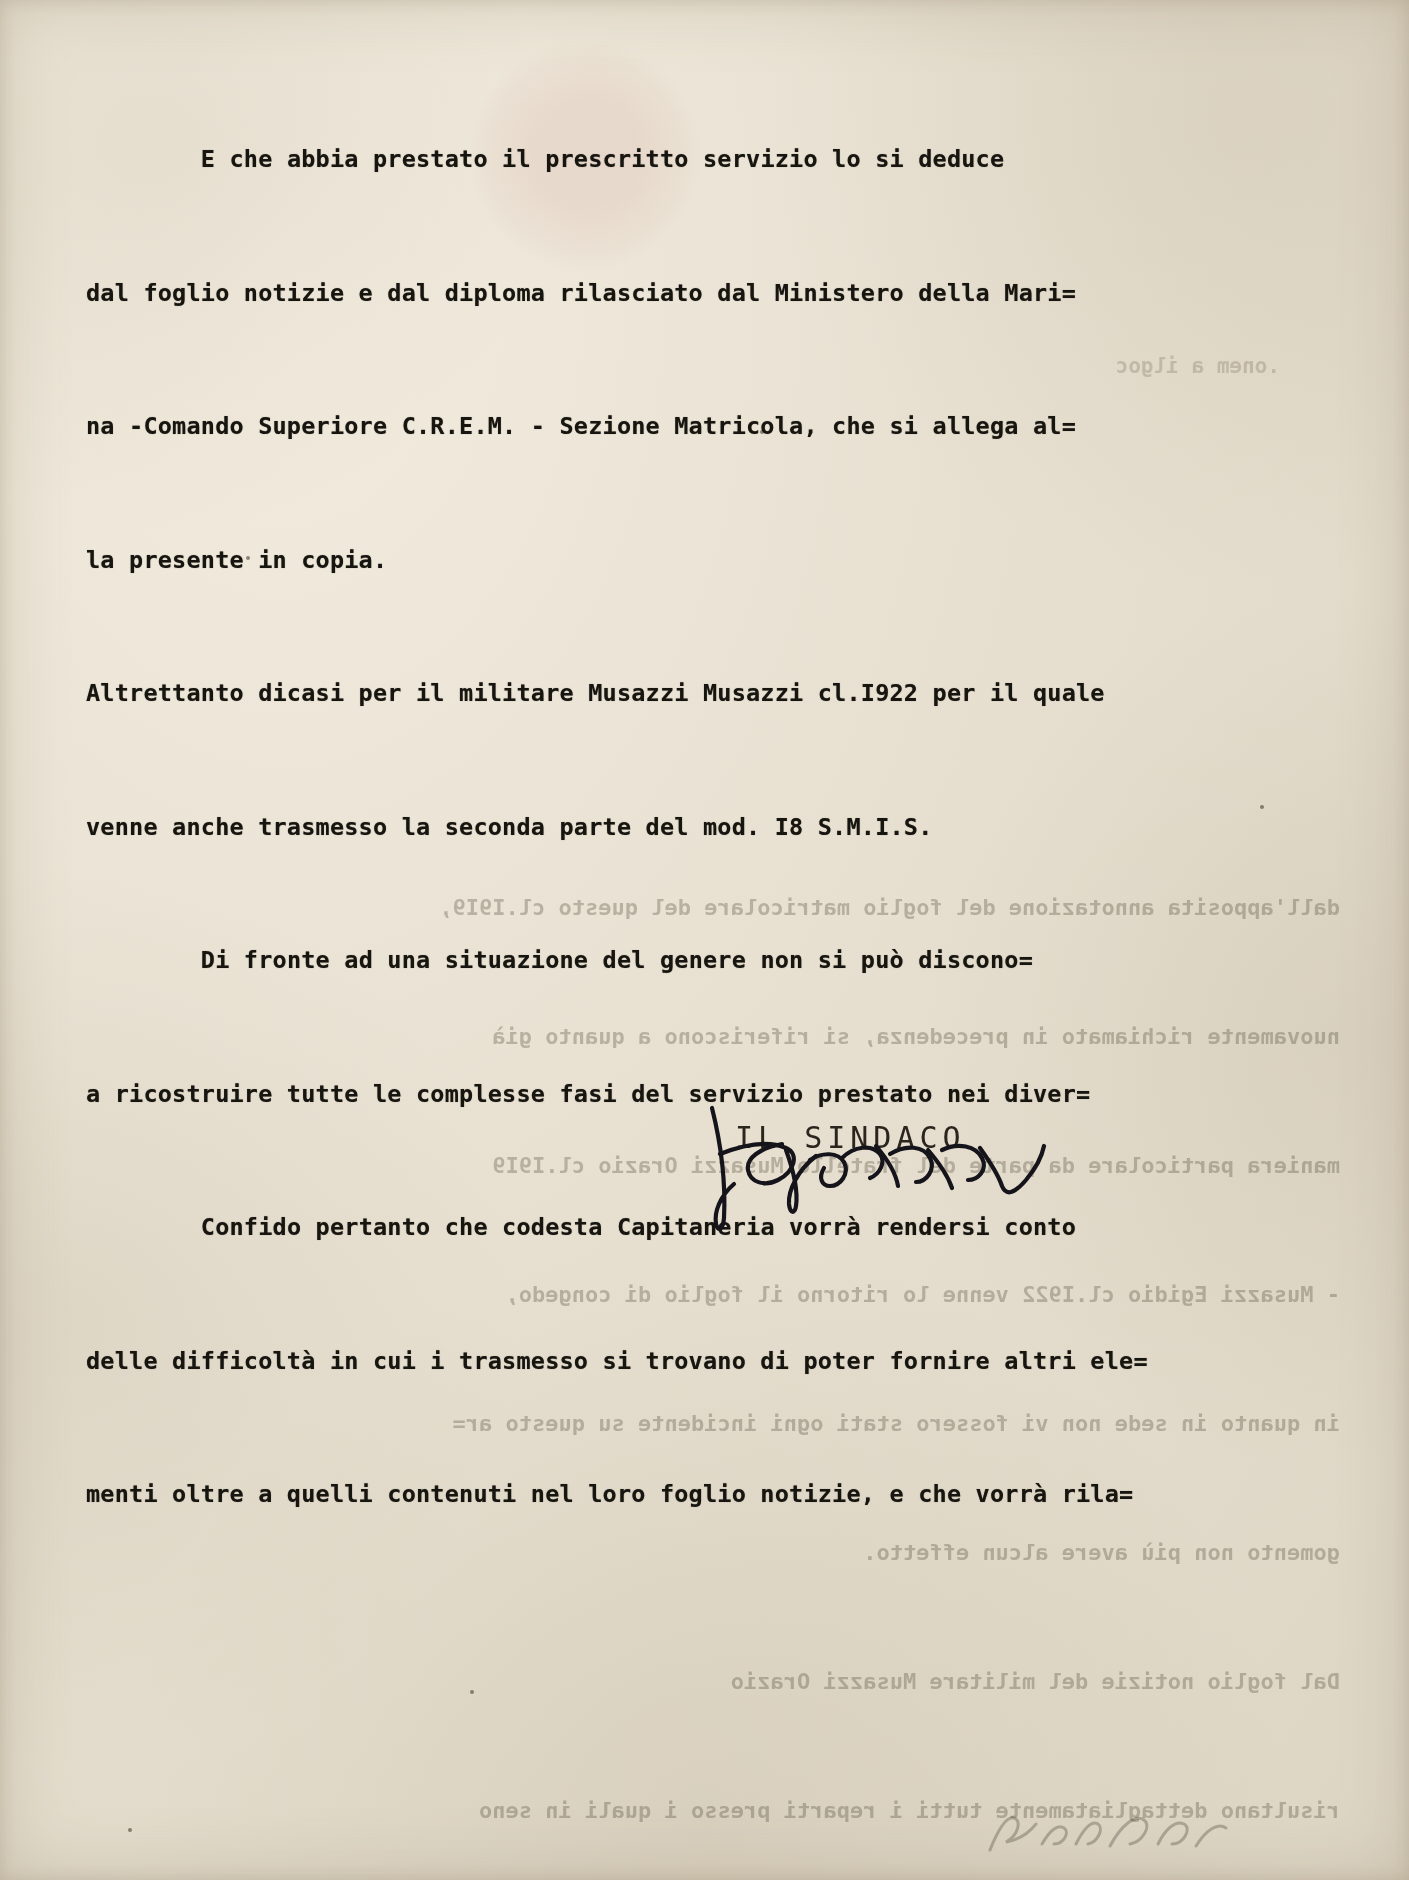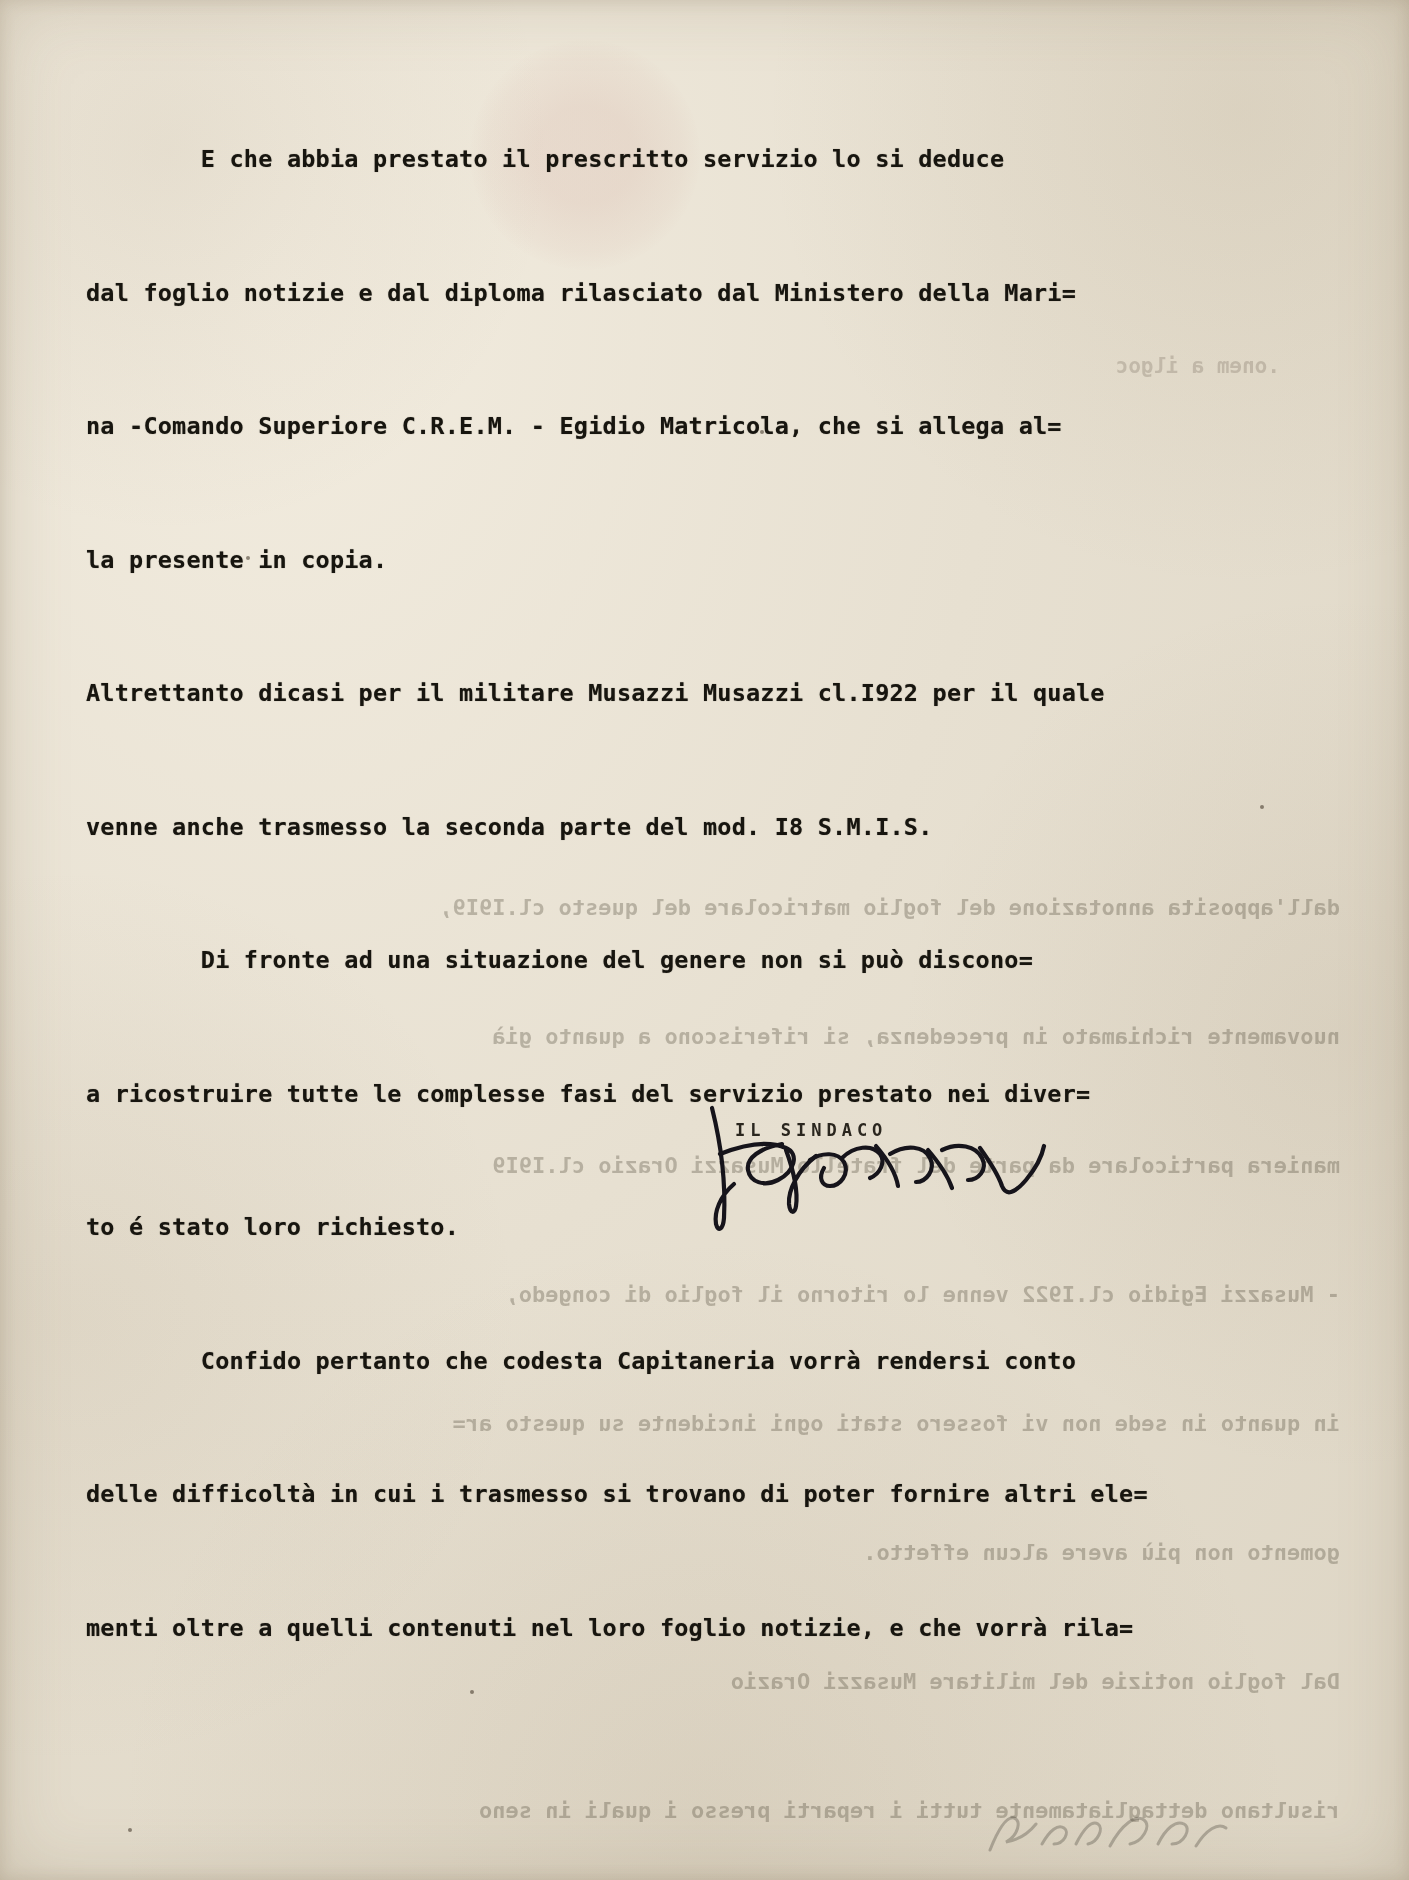--- a/index.html
+++ b/index.html
@@ -99,22 +99,22 @@
     white-space: pre-wrap;
     pointer-events: none;
     z-index: 1;
   }
 
   
   .sig-label {
     position: absolute;
     left: 735px;
     top: 1120px;
-    font-size: 17px;
-    font-weight: 700;
+    font-size: 30px;
+    font-weight: 400;
     letter-spacing: 5px;
     color: #2a261e;
     z-index: 6;
   }
   .signature {
     position: absolute;
     left: 690px;
     top: 1100px;
     width: 420px;
     height: 140px;
@@ -145,27 +145,26 @@
 
   <div class="stamp-ghost"></div>
 
   <div class="bleed-top">
     <p>.onem a ilgoc</p>
   </div>
 
   <div class="typed">
     <p>        E che abbia prestato il prescritto servizio lo si deduce</p>
     <p>dal foglio notizie e dal diploma rilasciato dal Ministero della Mari=</p>
-    <p>na -Comando Superiore C.R.E.M. - Egidio Matricola, che si allega al=</p>
+    <p>na -Comando Superiore C.R.E.M. - Sezione Matricola, che si allega al=</p>
     <p>la presente in copia.</p>
     <p>Altrettanto dicasi per il militare Musazzi Musazzi cl.I922 per il quale</p>
     <p>venne anche trasmesso la seconda parte del mod. I8 S.M.I.S.</p>
     <p>        Di fronte ad una situazione del genere non si può discono=</p>
     <p>a ricostruire tutte le complesse fasi del servizio prestato nei diver=</p>
-    <p>to é stato loro richiesto.</p>
     <p>        Confido pertanto che codesta Capitaneria vorrà rendersi conto</p>
     <p>delle difficoltà in cui i trasmesso si trovano di poter fornire altri ele=</p>
     <p>menti oltre a quelli contenuti nel loro foglio notizie, e che vorrà rila=</p>
     
     
     
     
     
     
   </div>

